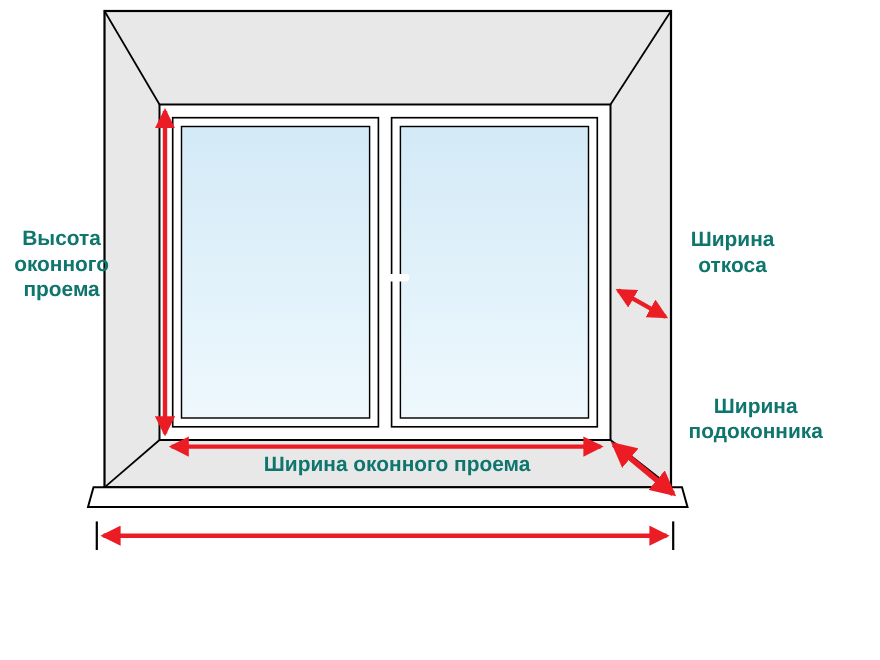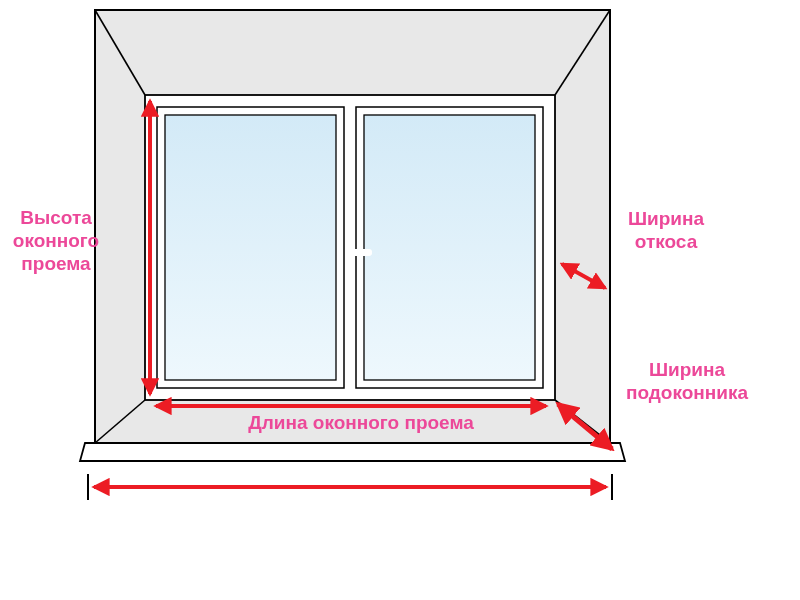--- a/index.html
+++ b/index.html
@@ -10,21 +10,21 @@
     width: 800px;
     height: 600px;
     background: #ffffff;
     overflow: hidden;
   }
   .stage svg { position: absolute; left: 0; top: 0; }
   .label {
     position: absolute;
     font-weight: bold;
     font-size: 19px;
-    color: #ec4899;
+    color: #0f766e;
     text-align: center;
     white-space: pre-line;
     line-height: 1.22;
   }
   .wall-fill   { fill: var(--wall, #e8e8e8); stroke: var(--line, #000); stroke-width: 2; }
   .edge        { stroke: var(--line, #000); stroke-width: 1.6; fill: none; }
   .frame-fill  { fill: var(--frame, #ffffff); stroke: var(--line, #000); stroke-width: 1.8; }
   .sash        { fill: var(--frame, #ffffff); stroke: var(--line, #000); stroke-width: 1.5; }
   .glass       { fill: url(#glassGrad); stroke: var(--line, #000); stroke-width: 1.3; }
   .sill        { fill: var(--frame, #ffffff); stroke: var(--line, #000); stroke-width: 1.8; }
@@ -85,16 +85,16 @@
   <div class="label" style="left:2px; top:206px; width:108px;">Высота
 оконного
 проема</div>
 
   <div class="label" style="left:616px; top:207px; width:100px;">Ширина
 откоса</div>
 
   <div class="label" style="left:614px; top:358px; width:146px;">Ширина
 подоконника</div>
 
-  <div class="label" style="left:201px; top:411px; width:320px;">Длина оконного проема</div>
+  <div class="label" style="left:201px; top:411px; width:320px;">Ширина оконного проема</div>
 
 
 </div>
 
 </body></html>

